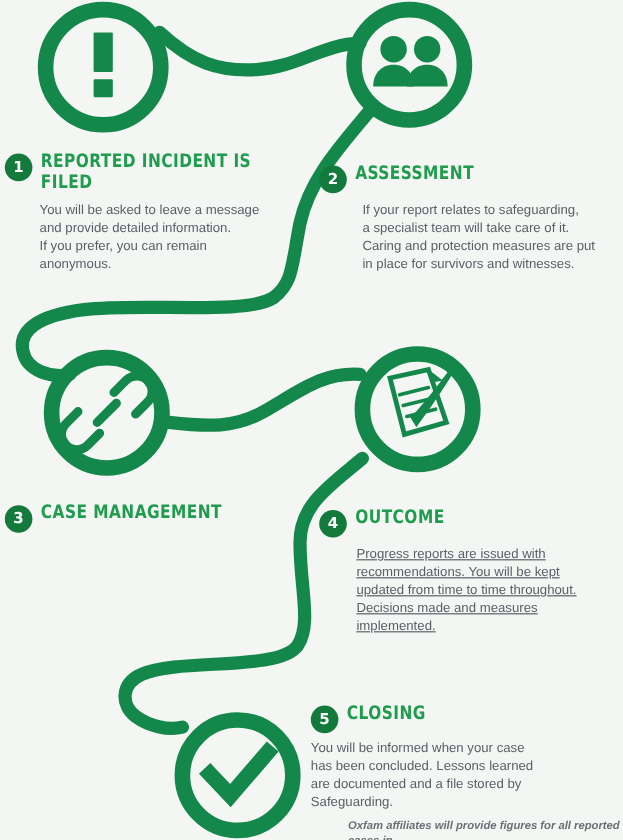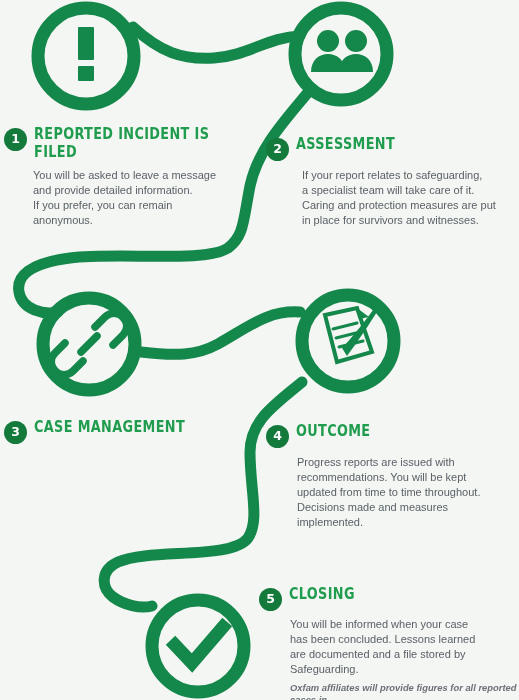--- a/index.html
+++ b/index.html
@@ -58,23 +58,23 @@
   }
 
   
   #step-1{left:4px;  top:126px; width:235px;}
   #step-1 .body{margin-left:29px;margin-top:6px;}
   #step-2{left:266px;top:136px; width:248px;}
   #step-2 .body{margin-left:36px;margin-top:7px;}
   #step-3{left:4px;  top:419px; width:240px;}
   #step-3 .body{margin-left:29px;margin-top:4px;}
   #step-4{left:266px;top:423px; width:248px;}
-  #step-4 .body{margin-left:31px;margin-top:7px;}
+  #step-4 .body{margin-left:31px;margin-top:7px;text-decoration:underline;}
   #step-5{left:259px;top:586px; width:258px;}
-  #step-5 .body{margin-left:31px;margin-top:6px;}
+  #step-5 .body{margin-top:6px;}
   #step-5 .note{margin-left:31px;margin-top:5px;}
 </style>
 </head>
 <body>
 
 <div id="stage">
 
   <svg id="flow" viewBox="0 0 519 700">
     <g fill="none" stroke="#14874a" stroke-width="11" stroke-linecap="round" stroke-linejoin="round">
 

